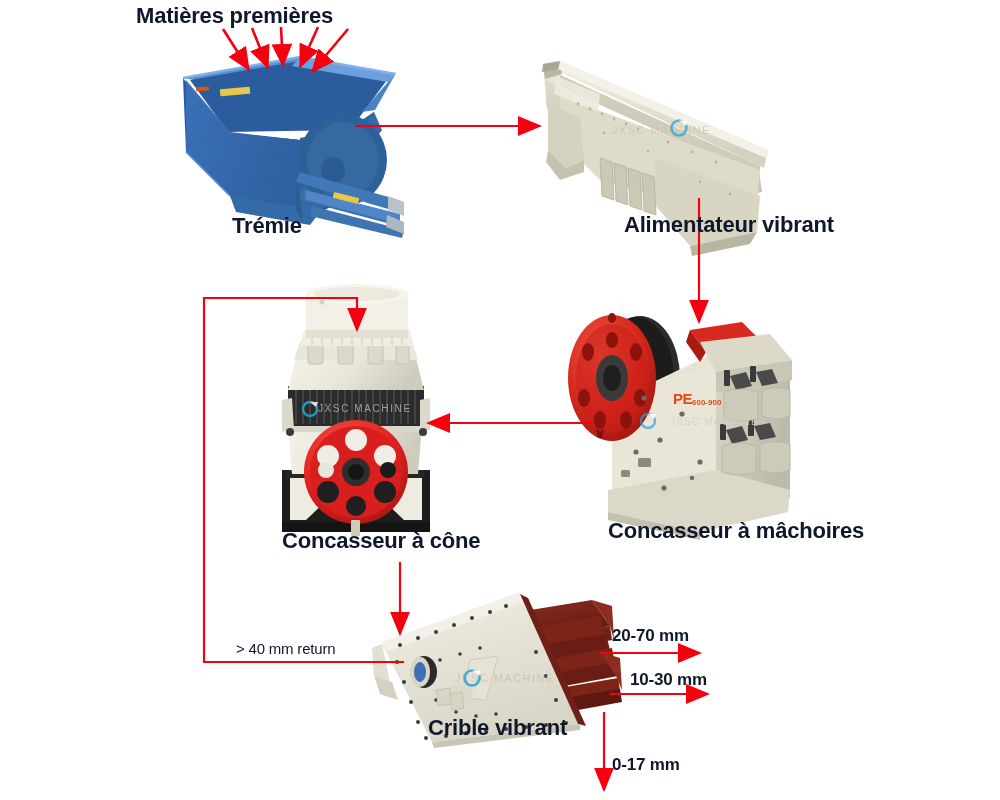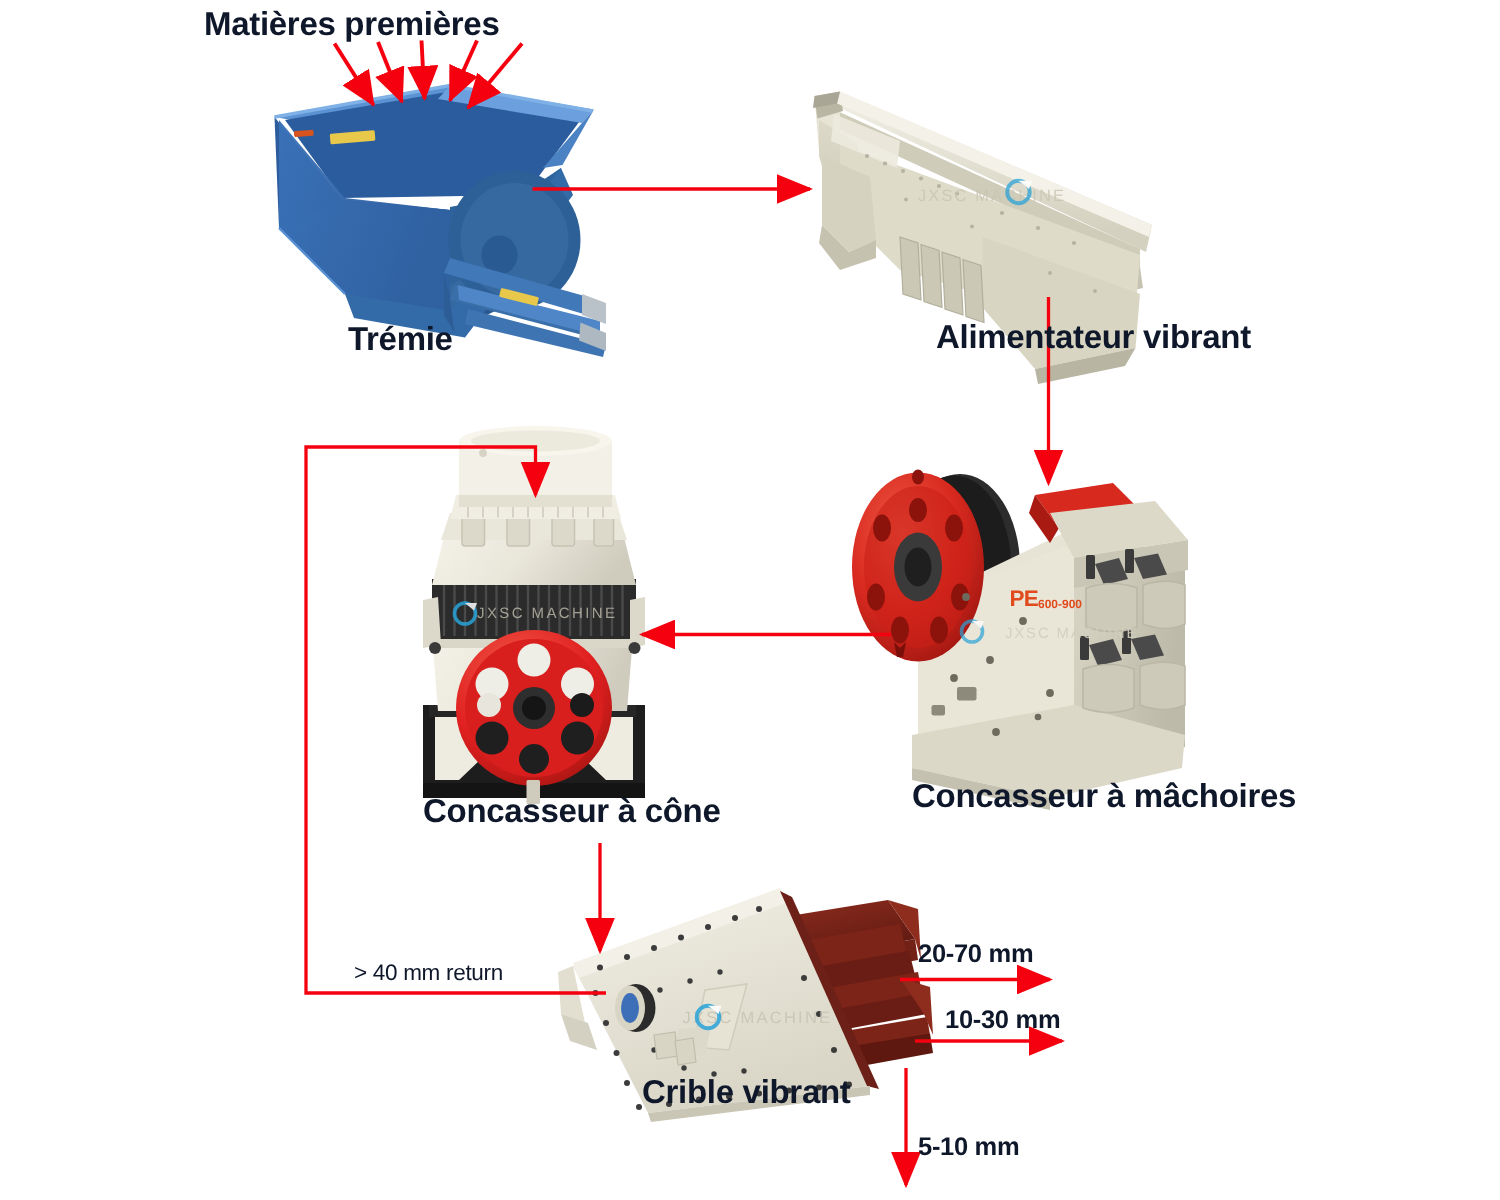--- a/index.html
+++ b/index.html
@@ -486,15 +486,15 @@
   <div class="label big" style="left:250px; top:528px;margin-left:32px;">Concasseur à cône</div>
 
   <div class="label big" style="left:428px; top:715px;">Crible vibrant</div>
 
   <div class="label small" style="left:236px; top:640px; font-weight:normal;">&gt; 40 mm return</div>
 
   <div class="label mid" style="left:612px; top:626px;">20-70 mm</div>
 
   <div class="label mid" style="left:630px; top:670px;">10-30 mm</div>
 
-  <div class="label mid" style="left:612px; top:755px;">5-10 mm</div>
+  <div class="label mid" style="left:612px; top:755px;">0-17 mm</div>
 
 </div>
 
 </body></html>

